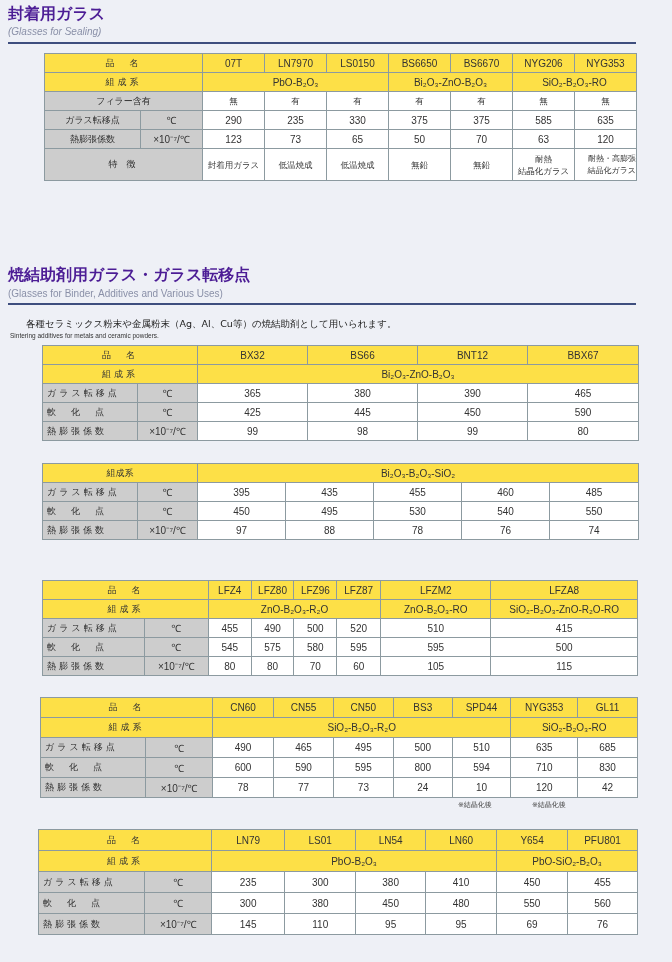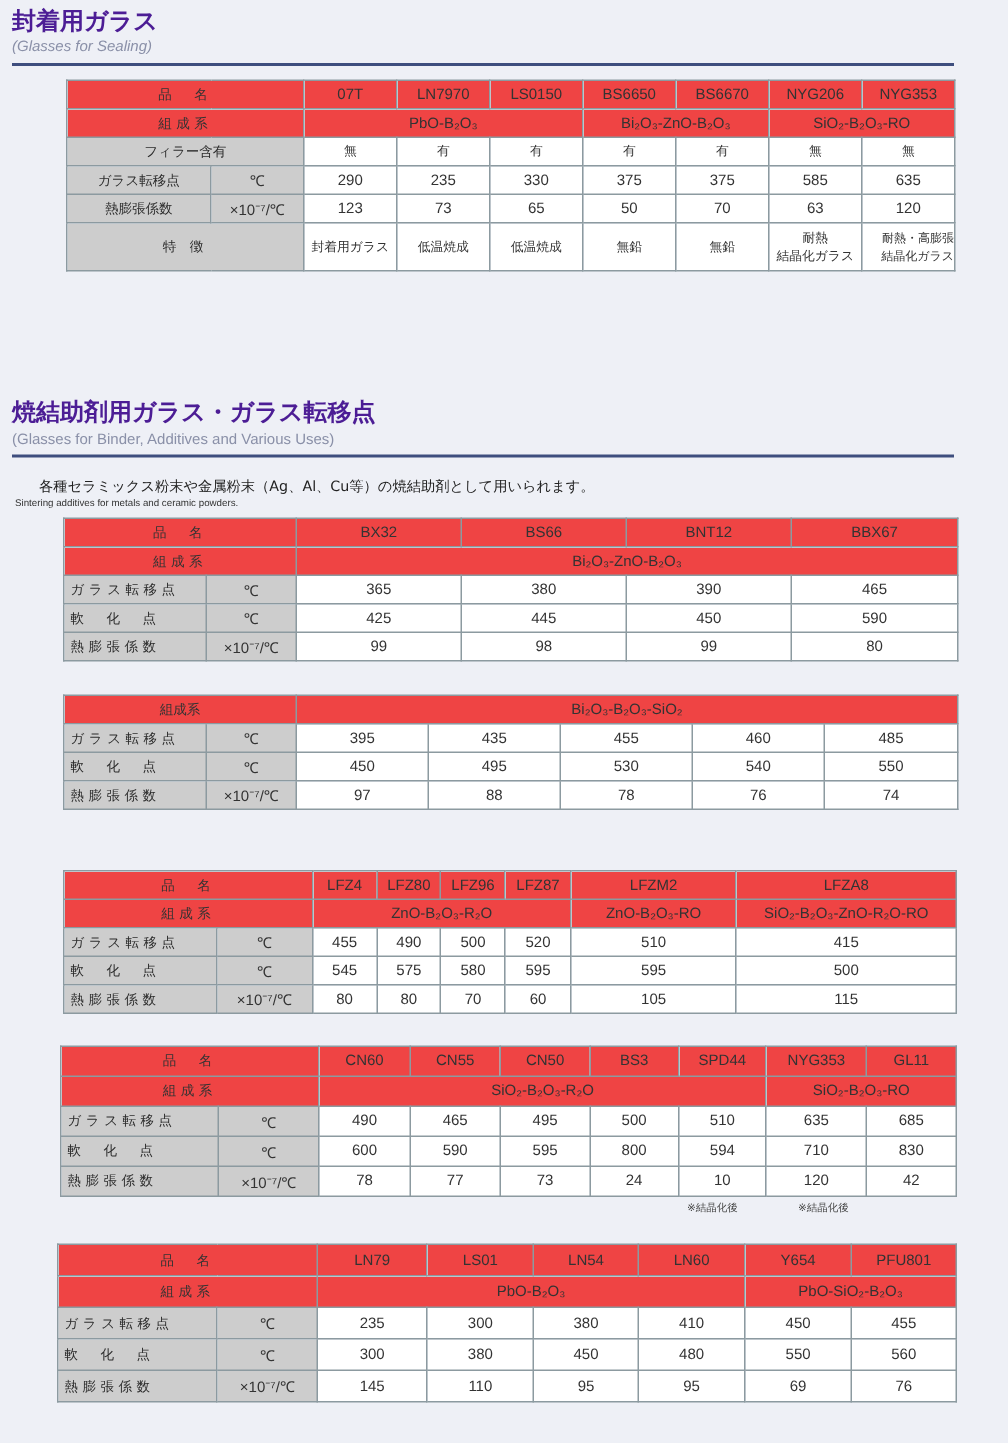--- a/index.html
+++ b/index.html
@@ -42,21 +42,21 @@
     color: #333;
   }
   table.spec td {
     border: 1px solid #8c9aa0;
     text-align: center;
     vertical-align: middle;
     padding: 0;
     white-space: nowrap;
     overflow: hidden;
   }
-  td.hdr { background: #ef4444; }
+  td.hdr { background: #fde047; }
   td.lbl { background: #cdcdcd; font-family: "DejaVu Sans", sans-serif; font-size: 9px; color: #2c2c2c; }
   td.lbl.spaced { letter-spacing: 3px; text-align: left; padding-left: 4px; }
   td.unit { background: #cdcdcd; font-size: 10px; }
   td.val { background: #ffffff; }
   td.note { font-family: "DejaVu Sans", sans-serif; font-size: 8.5px; line-height: 12px; }
   td.hdr.jp { font-family: "DejaVu Sans", sans-serif; font-size: 9px; letter-spacing: 3px; }
   .footnote {
     position: absolute; font-family: "DejaVu Sans", sans-serif;
     font-size: 7px; color: #444;
   }

